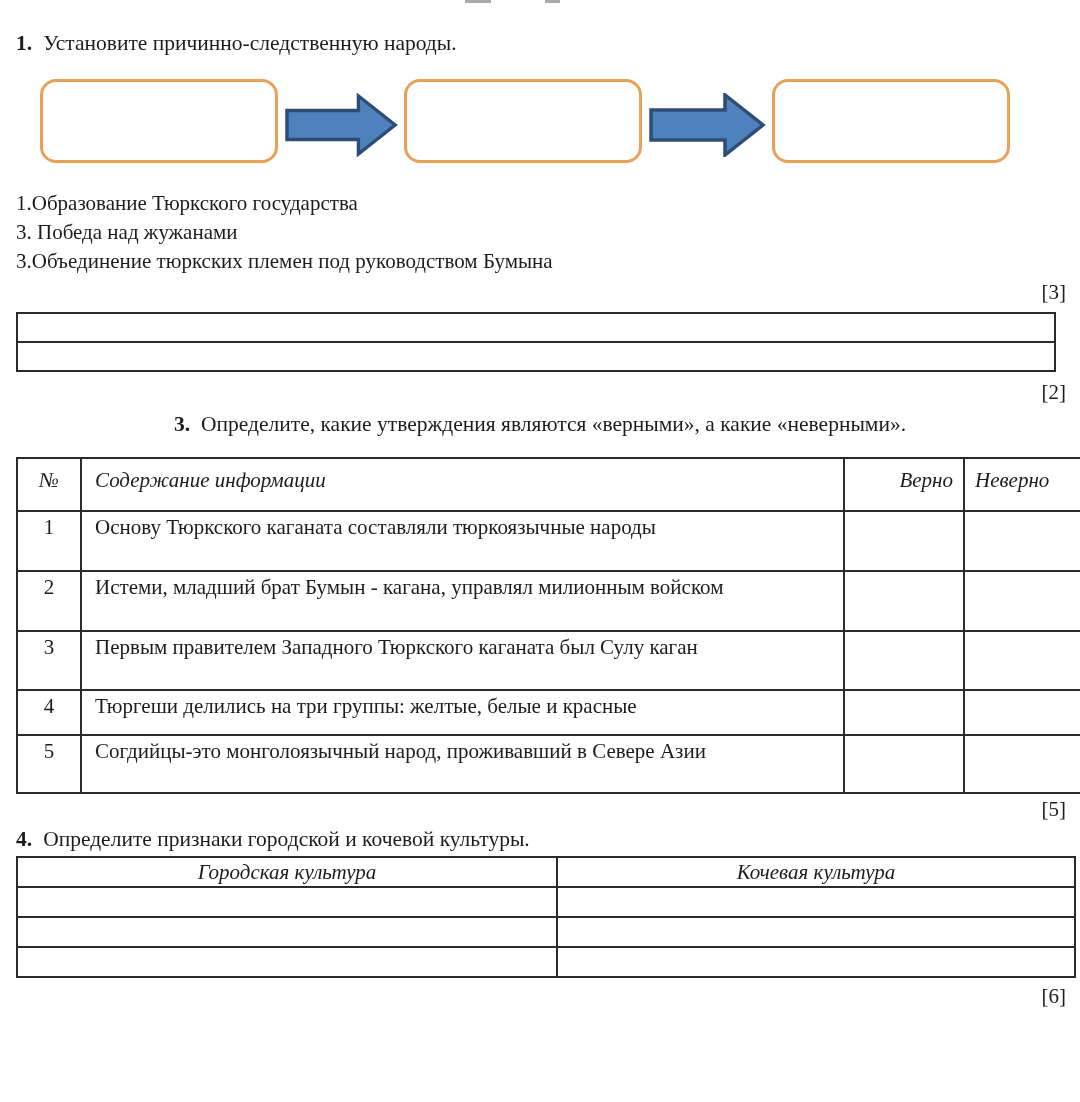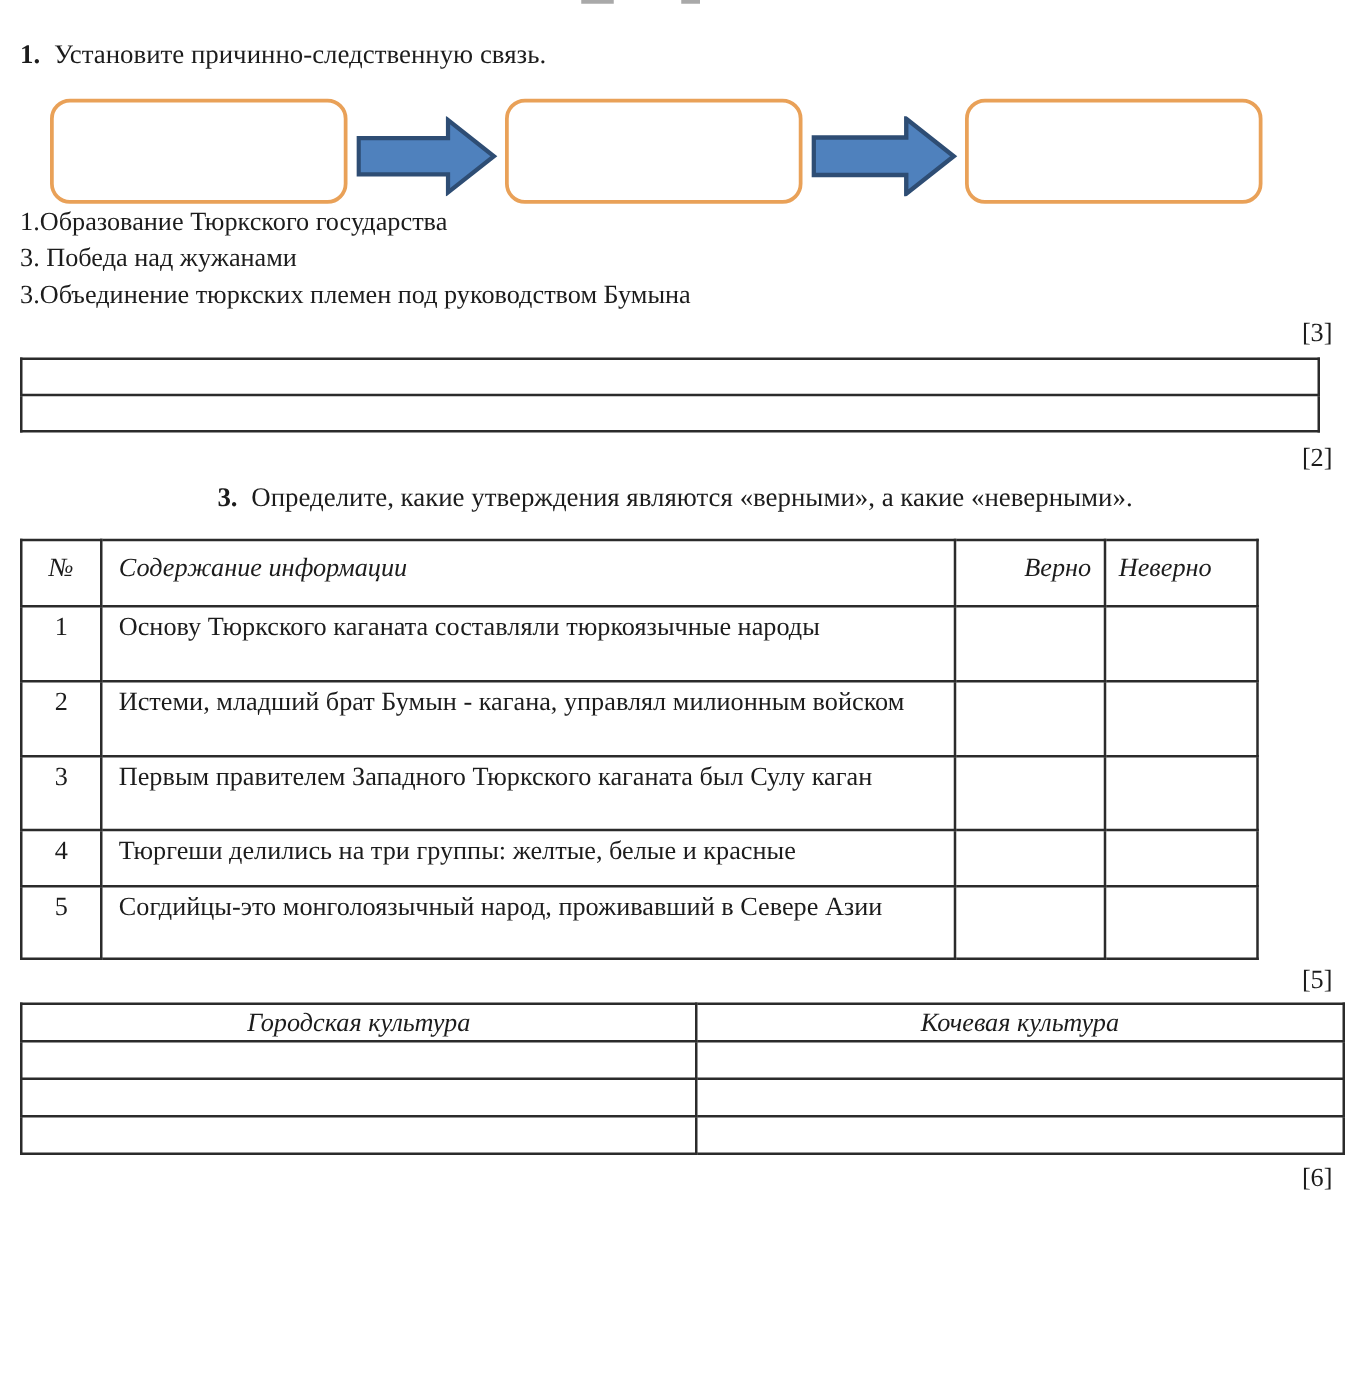--- a/index.html
+++ b/index.html
@@ -39,21 +39,21 @@
   .obox{
     width:238px;
     height:84px;
     border:3px solid #E9A158;
     border-radius:16px;
     box-sizing:border-box;
     background:#ffffff;
     flex:0 0 auto;
   }
   .arrow-wrap{flex:0 0 auto;margin:14px 5px 0 7px;}
-  .options{margin-top:0;}
+  .options{margin-top:26px;}
   .option{margin:0;padding:0 16px;line-height:29px;}
 
   .score{
     text-align:right;
     padding-right:14px;
     font-size:21px;
     line-height:29px;
   }
   .score-1{margin-top:2px;}
   .score-2{margin-top:6px;}
@@ -79,21 +79,21 @@
     margin:18px 0 0 16px;
     width:989px;
     table-layout:fixed;
   }
   .tf-table td{
     border:2px solid #2b2b2b;
     vertical-align:top;
     line-height:29px;
   }
   .tf-table .c-num{width:64px;text-align:center;}
-  .tf-table .c-content{width:683px;padding:1px 13px 12px;}
+  .tf-table .c-content{width:763px;padding:1px 13px 12px;}
   .tf-table .c-true{width:120px;padding:1px 10px 0;text-align:right;}
   .tf-table .c-false{width:122px;padding:18px 10px 0;}
   .tf-table tr.head{height:53px;}
   .tf-table tr.head td{font-style:italic;padding-top:7px;}
   .tf-table tr.head .c-num{padding-top:7px;}
   .tf-table .r-60{height:60px;}
   .tf-table .r-59{height:59px;}
   .tf-table .r-45{height:45px;}
   .tf-table .r-58{height:58px;}
   .tf-table td.c-num{padding-top:1px;}
@@ -120,21 +120,21 @@
 </style>
 </head>
 <body>
 
 <div class="page">
 
   <div class="crop-mark crop-mark-1"></div>
   <div class="crop-mark crop-mark-2"></div>
 
   <section>
-    <p class="qtitle q1-title"><b>1.</b><span>Установите причинно-следственную связь.</span></p>
+    <p class="qtitle q1-title"><b>1.</b><span>Установите причинно-следственную народы.</span></p>
 
     <div class="diagram">
       <div class="obox"></div>
       <span class="arrow-wrap">
         <svg width="114" height="64" viewBox="0 0 118 64">
           <path d="M2 17 L76 17 L76 2 L114 32 L76 62 L76 47 L2 47 Z" stroke="#2E4D74" stroke-width="3.5" stroke-linejoin="miter" fill="#4F81BD"></path>
         </svg>
       </span>
       <div class="obox"></div>
       <span class="arrow-wrap">
@@ -211,20 +211,21 @@
         <td class="c-true"></td>
         <td class="c-false"></td>
       </tr>
     </tbody>
       </table>
 
     <div class="score score-3">[5]</div>
   </section>
 
   <section>
+    <p class="qtitle q4-title"><b>4.</b><span>Определите признаки городской и кочевой культуры.</span></p>
 
     <table class="culture-table">
       <tbody>
           <tr class="head">
         <td class="col-a">Городская культура</td>
         <td class="col-b">Кочевая культура</td>
       </tr>
       <tr>
         <td class="col-a"></td>
         <td class="col-b"></td>

